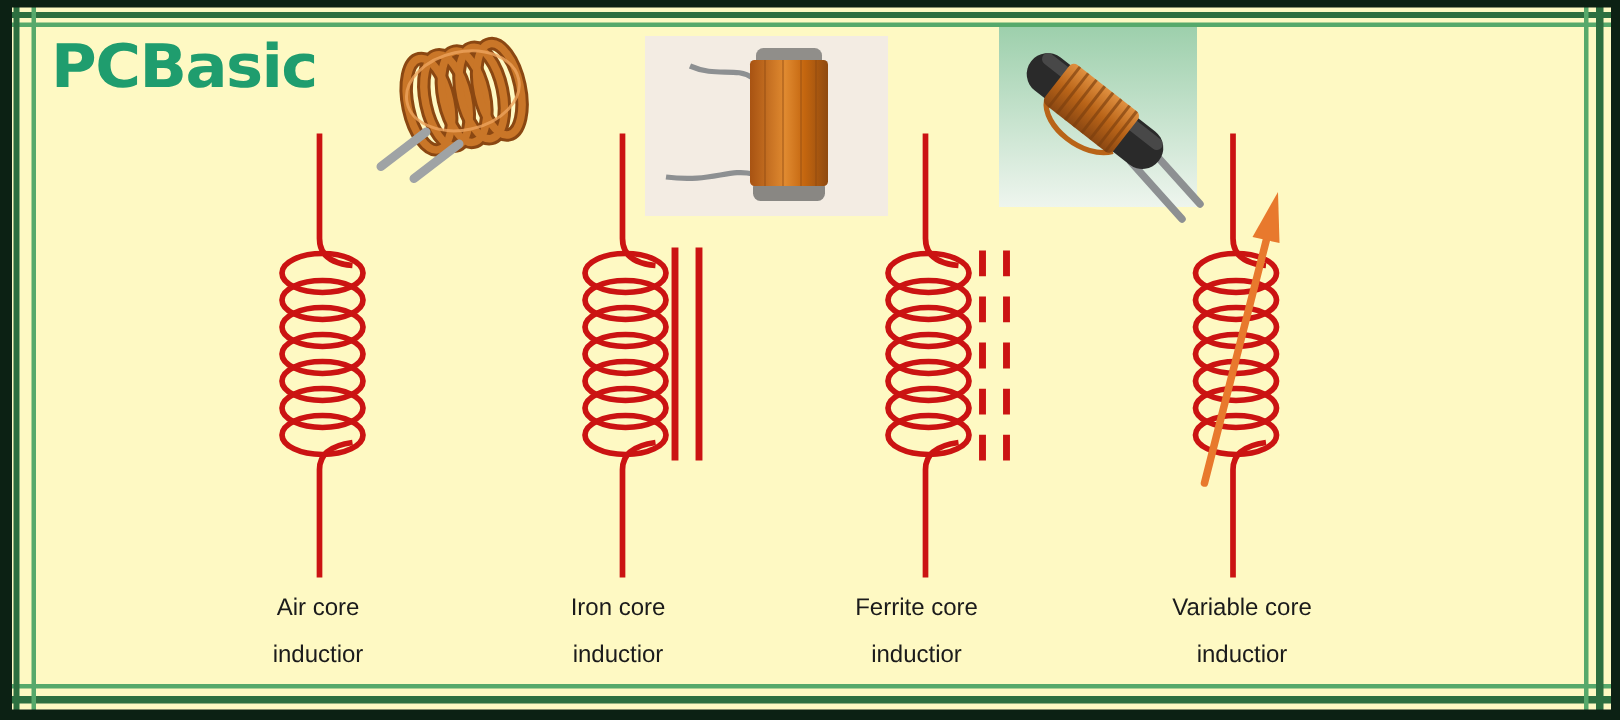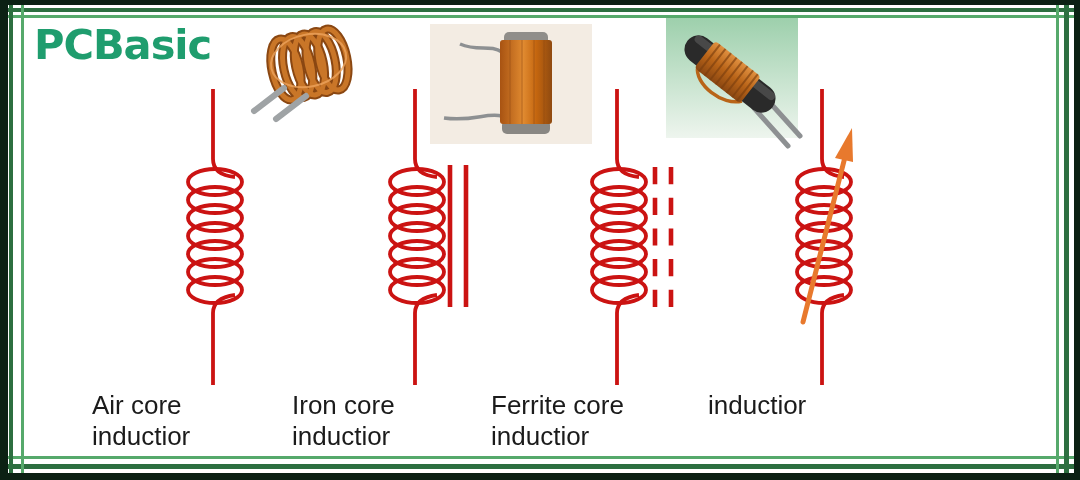--- a/index.html
+++ b/index.html
@@ -1,18 +1,18 @@
 <!DOCTYPE html>
 <html style="--symbol-red: #cb1312; --arrow-orange: #e8792d; --logo-green: #1f9d6e; --frame-edge: #0c2114; --frame-dark: #2d6f40; --frame-light: #56a96b; --label-text: #1b1b1b;"><head>
 <meta charset="utf-8">
 <style>
   html,body{margin:0;padding:0;background:#e9e9e9;}
   .stage{
     position:relative;width:1080px;height:480px;margin:0 auto;
-    background:#ffffff;overflow:hidden;
+    background:#fef9c3;overflow:hidden;
     font-family:"Liberation Sans",sans-serif;
   }
   
   .frame-piece{position:absolute;pointer-events:none;}
   .edge{background:var(--frame-edge,#0c2114);z-index:7;}
   .line-dark{background:var(--frame-dark,#2d6f40);z-index:6;}
   .line-light{background:var(--frame-light,#56a96b);z-index:6;}
   
   .logo{
     position:absolute;left:34px;top:22px;z-index:3;
@@ -26,22 +26,22 @@
   
   .sym{position:absolute;top:85px;width:260px;height:300px;z-index:2;overflow:visible;}
   .sym .coil{fill:none;stroke:var(--symbol-red,#cb1312);stroke-width:3.8;}
   .sym .bar{stroke:var(--symbol-red,#cb1312);stroke-width:4.6;}
   .sym .dash{stroke:var(--symbol-red,#cb1312);stroke-width:4.6;stroke-dasharray:17.2 13.5;}
   .sym .arrow-line{stroke:var(--arrow-orange,#e8792d);stroke-width:5;stroke-linecap:round;fill:none;}
   .sym .arrow-head{fill:var(--arrow-orange,#e8792d);stroke:none;}
   
   .label{
     position:absolute;top:390px;width:240px;z-index:2;
-    color:var(--label-text,#1b1b1b);
-    font-size:26px;line-height:31px;
+    text-align:center;color:var(--label-text,#1b1b1b);
+    font-size:16px;line-height:31px;
   }
   .label span{display:block;}
 </style>
 </head>
 <body>
 
 <div class="stage">
 
   <div class="frame-piece line-dark" style="left:0;top:8px;width:1080px;height:4px"></div>
   <div class="frame-piece line-light" style="left:0;top:15px;width:1080px;height:3px"></div>
@@ -192,16 +192,17 @@
   </div>
   <div class="label" style="left:292px">
     <span>Iron core</span>
     <span>inductior</span>
   </div>
   <div class="label" style="left:491px">
     <span>Ferrite core</span>
     <span>inductior</span>
   </div>
   <div class="label" style="left:708px">
+    <span>Variable core</span>
     <span>inductior</span>
   </div>
 
 </div>
 
 </body></html>

